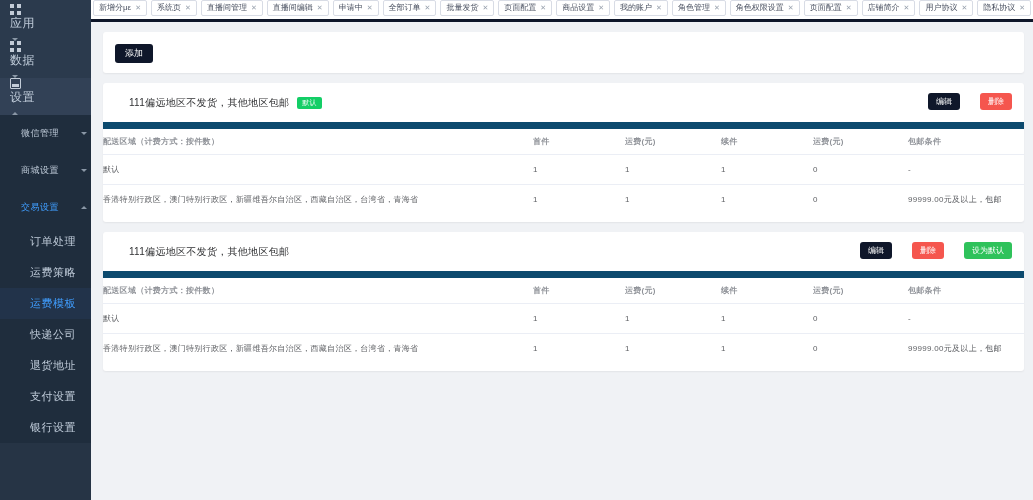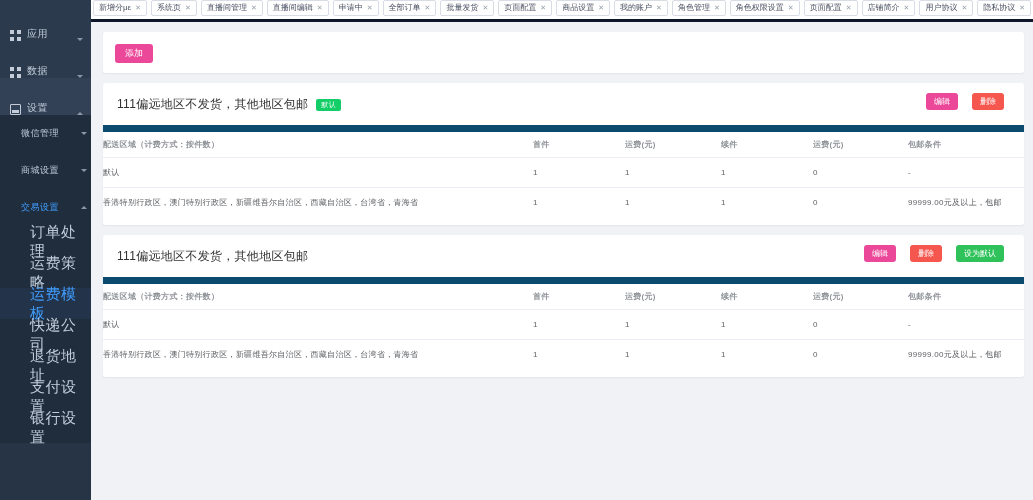--- a/index.html
+++ b/index.html
@@ -24,27 +24,28 @@
     background: #263445;
     overflow: hidden;
     position: relative;
   }
   .sb-top {
     background: #2b3a4d;
     padding-top: 4px;
   }
   .sb-group {
     display: flex;
-    align-items: flex-end;
+    align-items: flex-start;
     height: 37px;
     padding: 0 8px 0 10px;
     color: #bfcbd9;
-    font-size: 10px;
+    font-size: 12px;
     cursor: pointer;
     position: relative;
+    flex-direction: column;
   }
   .sb-group.open { background: #324156; }
   .sb-ico {
     width: 11px; height: 11px;
     margin-right: 6px;
     display: inline-flex;
     flex-wrap: wrap;
     align-content: space-between;
     justify-content: space-between;
     flex-shrink: 0;
@@ -96,21 +97,21 @@
   }
   .sb-sub-item.open { color: #409eff; }
   .sb-sub-item .sb-label { letter-spacing: .5px; }
 
   .sb-leaf {
     display: flex;
     align-items: center;
     height: 31px;
     padding-left: 30px;
     color: #bfcbd9;
-    font-size: 15px;
+    font-size: 11px;
     cursor: pointer;
     letter-spacing: .5px;
   }
   .sb-leaf.active {
     color: #409eff;
     background: #22334a;
   }
 
   
   .main {
@@ -178,55 +179,56 @@
     justify-content: center;
     height: 19px;
     padding: 0 10px;
     font-size: 9px;
     border: none;
     border-radius: 3px;
     color: #fff;
     cursor: pointer;
     font-family: inherit;
   }
-  .btn-primary { background: #ec4899; text-align: center; }
+  .btn-primary { background: #0f172a; text-align: center; }
   .btn-danger  { background: #f5564e; }
   .btn-success { background: #2fc25b; }
   .btn-sm { height: 17px; padding: 0 8px; font-size: 8px; }
 
   .card-head {
     position: relative;
     padding: 13px 14px 12px 14px;
     display: flex;
     align-items: center;
   }
   .card-title {
-    font-size: 12px;
+    font-size: 10px;
     color: #303133;
     letter-spacing: .3px;
+    margin-left: 12px;
   }
   .badge {
     display: inline-flex;
     align-items: center;
     justify-content: center;
     height: 12px;
     padding: 0 5px;
     margin-left: 8px;
     background: #13ce66;
     color: #fff;
     font-size: 7px;
     border-radius: 2px;
     letter-spacing: .3px;
   }
   .card-actions {
     position: absolute;
-    right: 20px;
+    right: 12px;
     top: 10px;
     display: flex;
-    gap: 14px;
+    gap: 20px;
   }
 
   table.tpl {
     width: 100%;
     border-collapse: collapse;
     table-layout: fixed;
   }
   table.tpl th {
     text-align: left;
     font-weight: bold;

